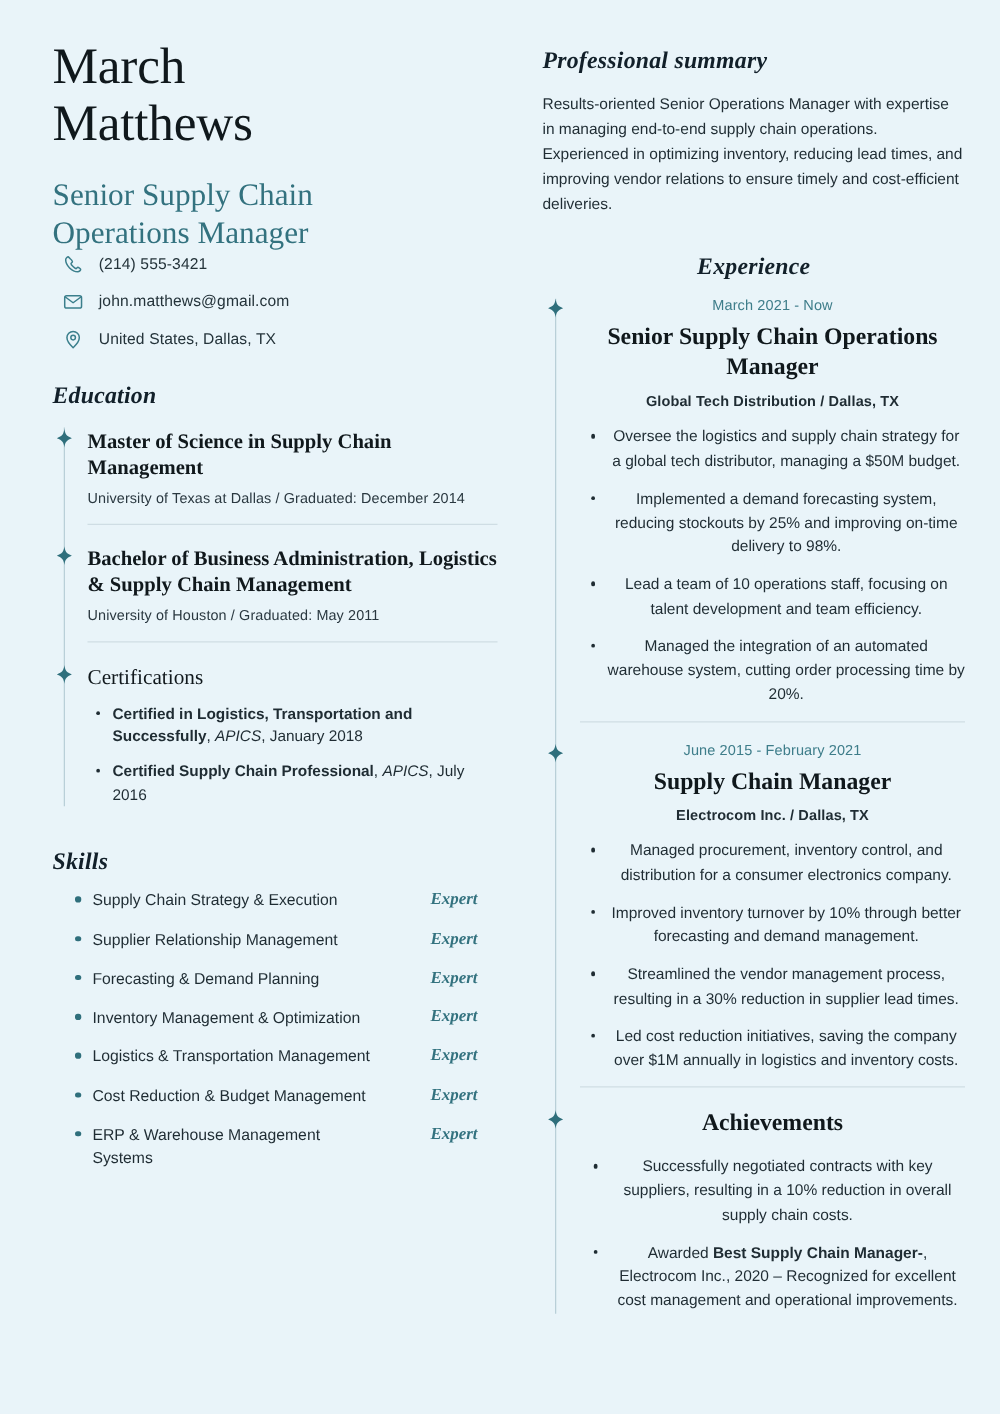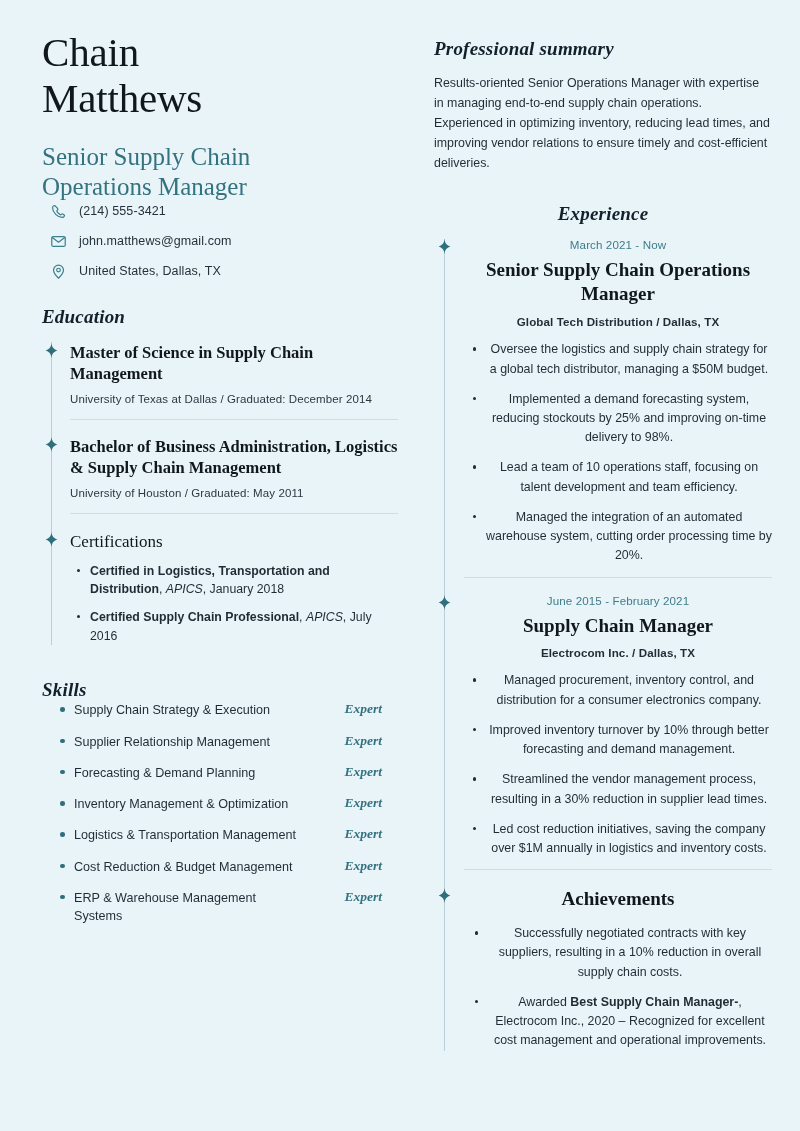--- a/index.html
+++ b/index.html
@@ -162,21 +162,21 @@
     top: 7px;
     width: 3.4px;
     height: 3.4px;
     border-radius: 50%;
     background: #1f2c33;
   }
   .b { font-weight: bold; }
   .i { font-style: italic; }
 
   
-  .skills-wrap { }
+  .skills-wrap { margin-top: 10px; }
   .skill-row {
     display: flex;
     align-items: flex-start;
     justify-content: space-between;
     margin-bottom: 13px;
     padding-left: 14px;
     position: relative;
   }
   .skill-row:before {
     content: "";
@@ -266,21 +266,21 @@
   .tl-item-r { padding-left: 30px; padding-top: 7px; }
 </style>
 </head>
 <body>
 
 <div class="page">
 
   <div class="col-left">
 
     <div>
-      <div class="name">Chain</div>
+      <div class="name">March</div>
       <div class="name">Matthews</div>
     </div>
 
     <div class="job-title">
       <div>Senior Supply Chain</div>
       <div>Operations Manager</div>
     </div>
 
     <div class="contacts">
       <div class="contact-row">
@@ -339,21 +339,21 @@
         </div>
 
         <div class="tl-item" style="padding-top:18px;">
           <span class="star" style="top:17px;">
             <svg viewBox="0 0 24 24" width="17" height="17" fill="currentColor">
               <path d="M12 1.5 C12.7 7.2 14.4 10 20.5 12 C14.4 14 12.7 16.8 12 22.5 C11.3 16.8 9.6 14 3.5 12 C9.6 10 11.3 7.2 12 1.5 Z"></path>
             </svg>
           </span>
           <div class="cert-head">Certifications</div>
           <ul class="dots">
-            <li><span class="b">Certified in Logistics, Transportation and Distribution</span>, <span class="i">APICS</span>, <span>January 2018</span></li>
+            <li><span class="b">Certified in Logistics, Transportation and Successfully</span>, <span class="i">APICS</span>, <span>January 2018</span></li>
             <li><span class="b">Certified Supply Chain Professional</span>, <span class="i">APICS</span>, <span>July 2016</span></li>
           </ul>
         </div>
       </div>
     </div>
 
     <div style="margin-top:34px;">
       <div class="sec-head">Skills</div>
       <div class="skills-wrap" style="padding-left:18px;">
         <div class="skill-row">

